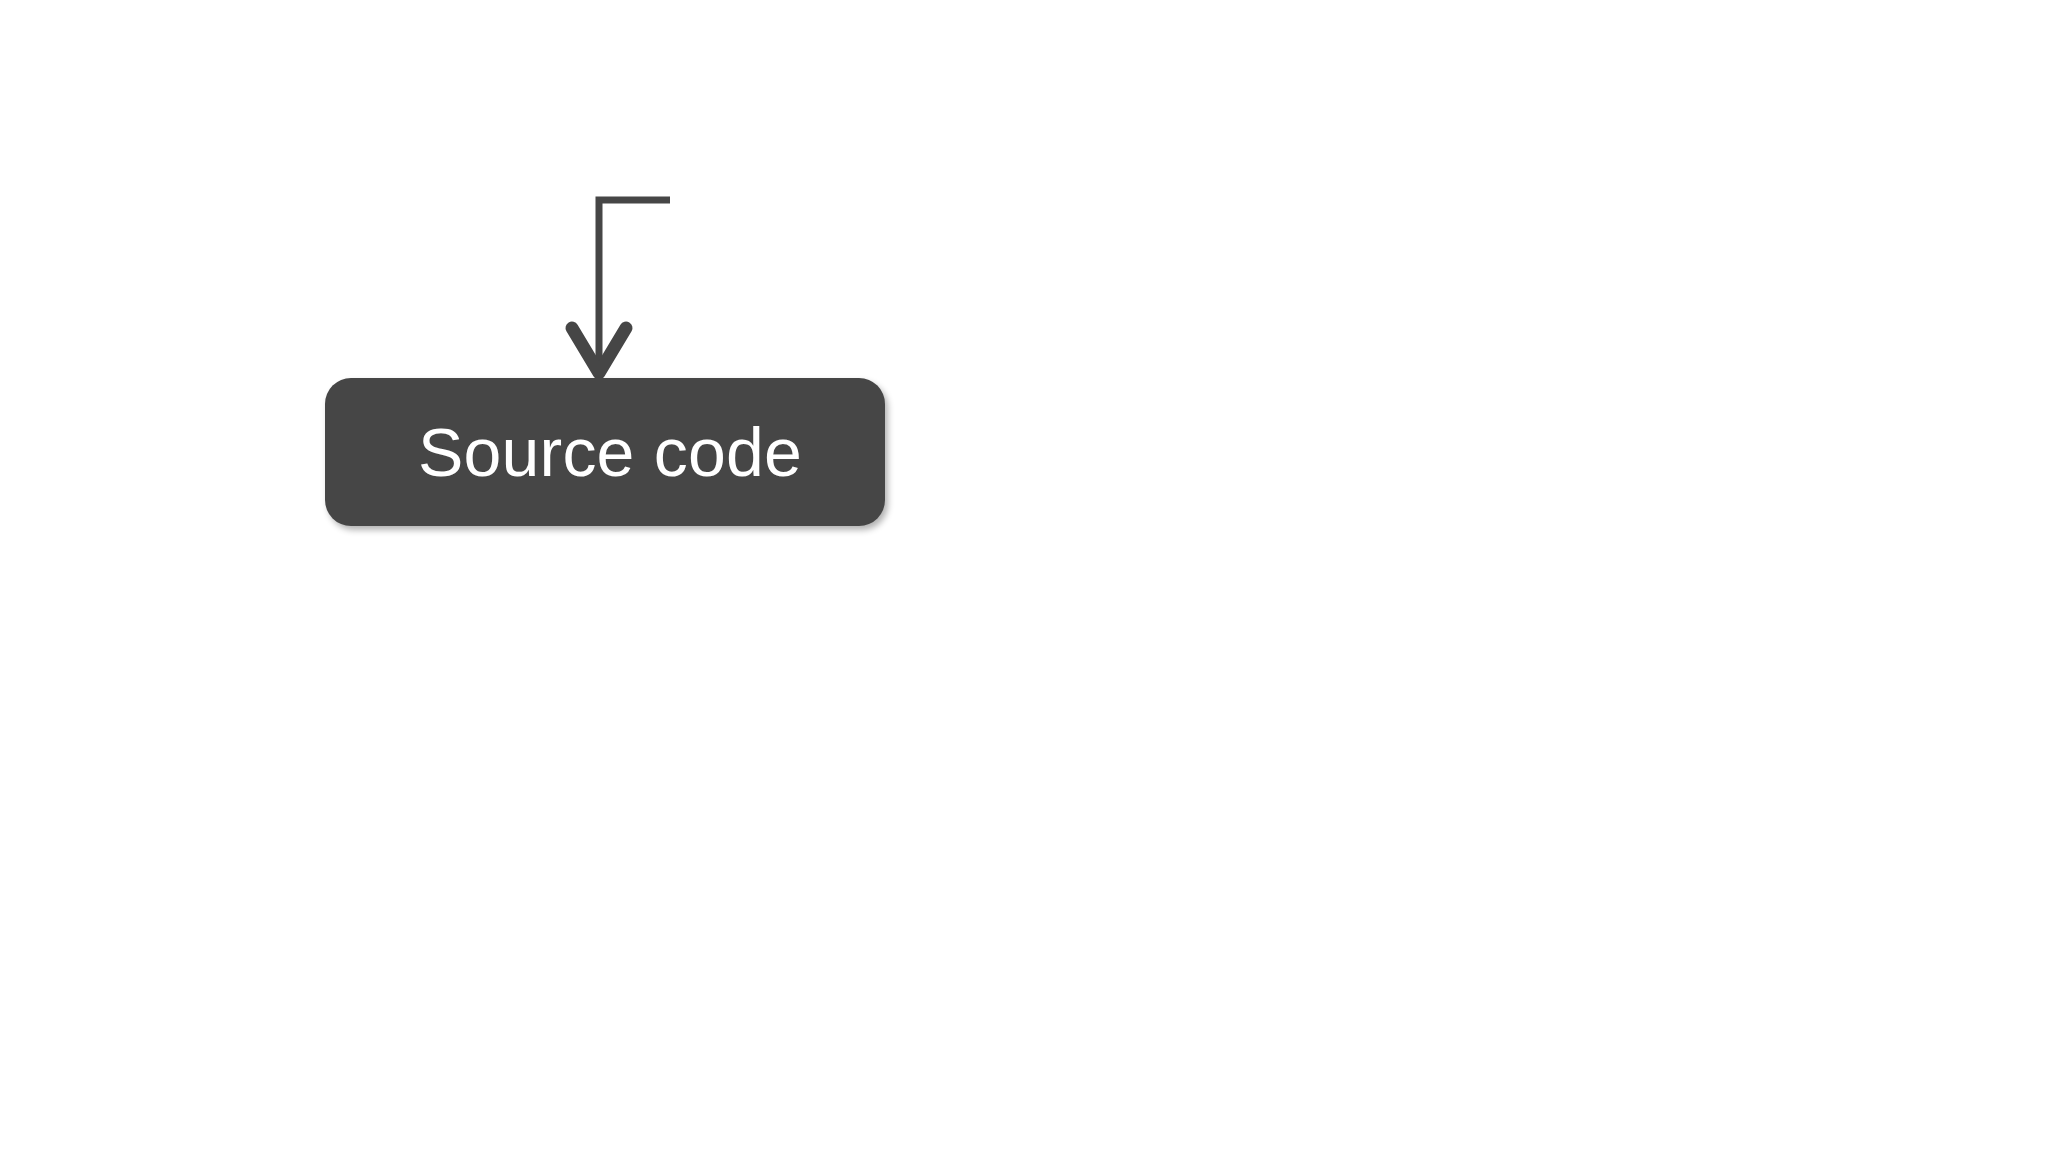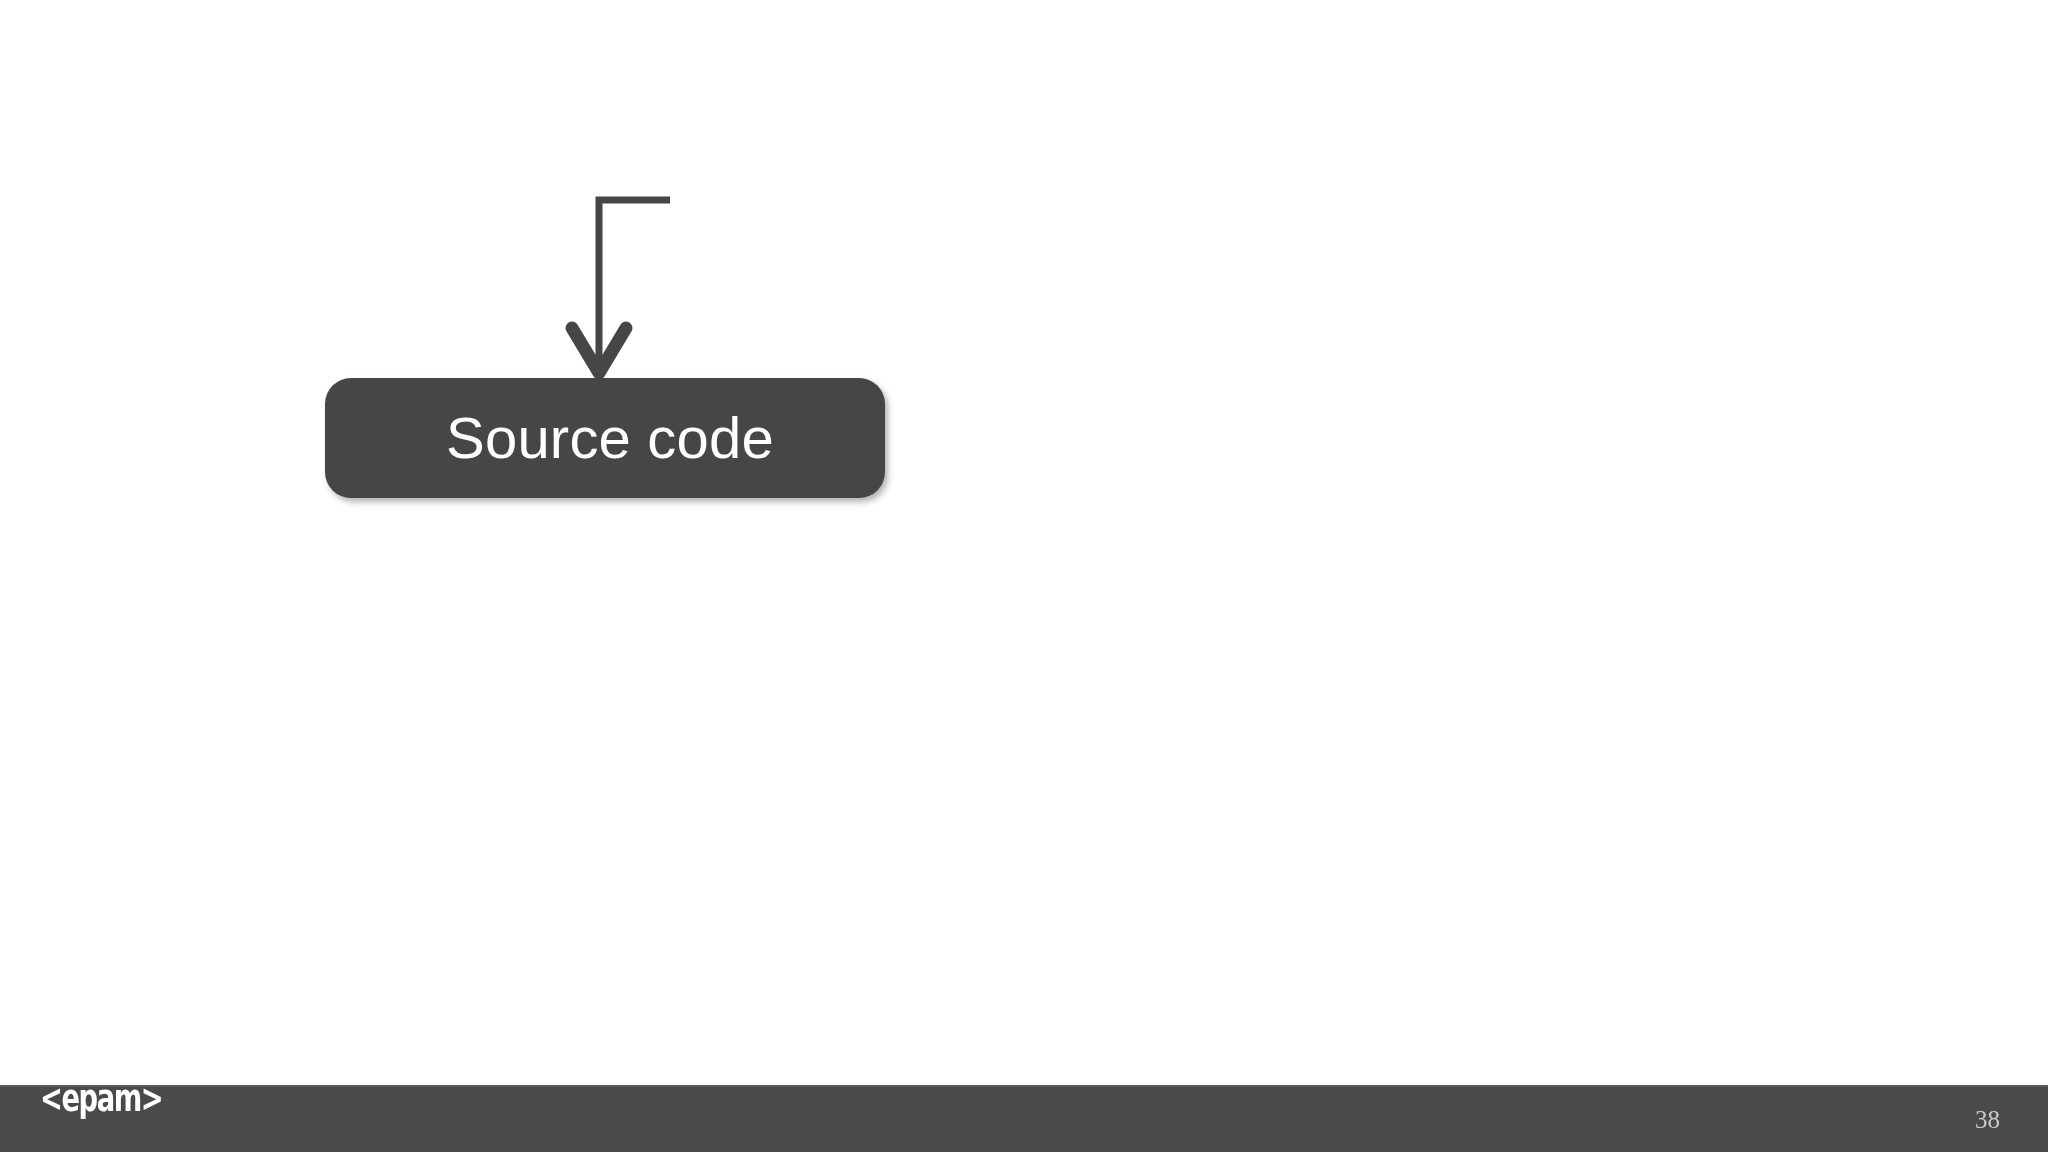--- a/index.html
+++ b/index.html
@@ -51,22 +51,22 @@
     top: 82px;
     width: 722px;
     height: 238px;
     font-size: 62px;
   }
 
   #node-source-code {
     left: 325px;
     top: 378px;
     width: 560px;
-    height: 120px;
-    font-size: 58px;
+    height: 148px;
+    font-size: 68px;
     padding-left: 28px;
   }
 
   .node-label {
     display: block;
     width: 100%;
   }
 
   
   #connector {
@@ -137,18 +137,14 @@
       </g>
     </svg>
 
 
     <div class="node" id="node-source-code">
       <span class="node-label">Source code</span>
     </div>
 
   </div>
 
-  <div id="footer">
-    <div id="brand-logo"><span class="brand-text">&lt;epam&gt;</span></div>
-    <div id="page-number">38</div>
-  </div>
 
 </div>
 
 </body></html>

